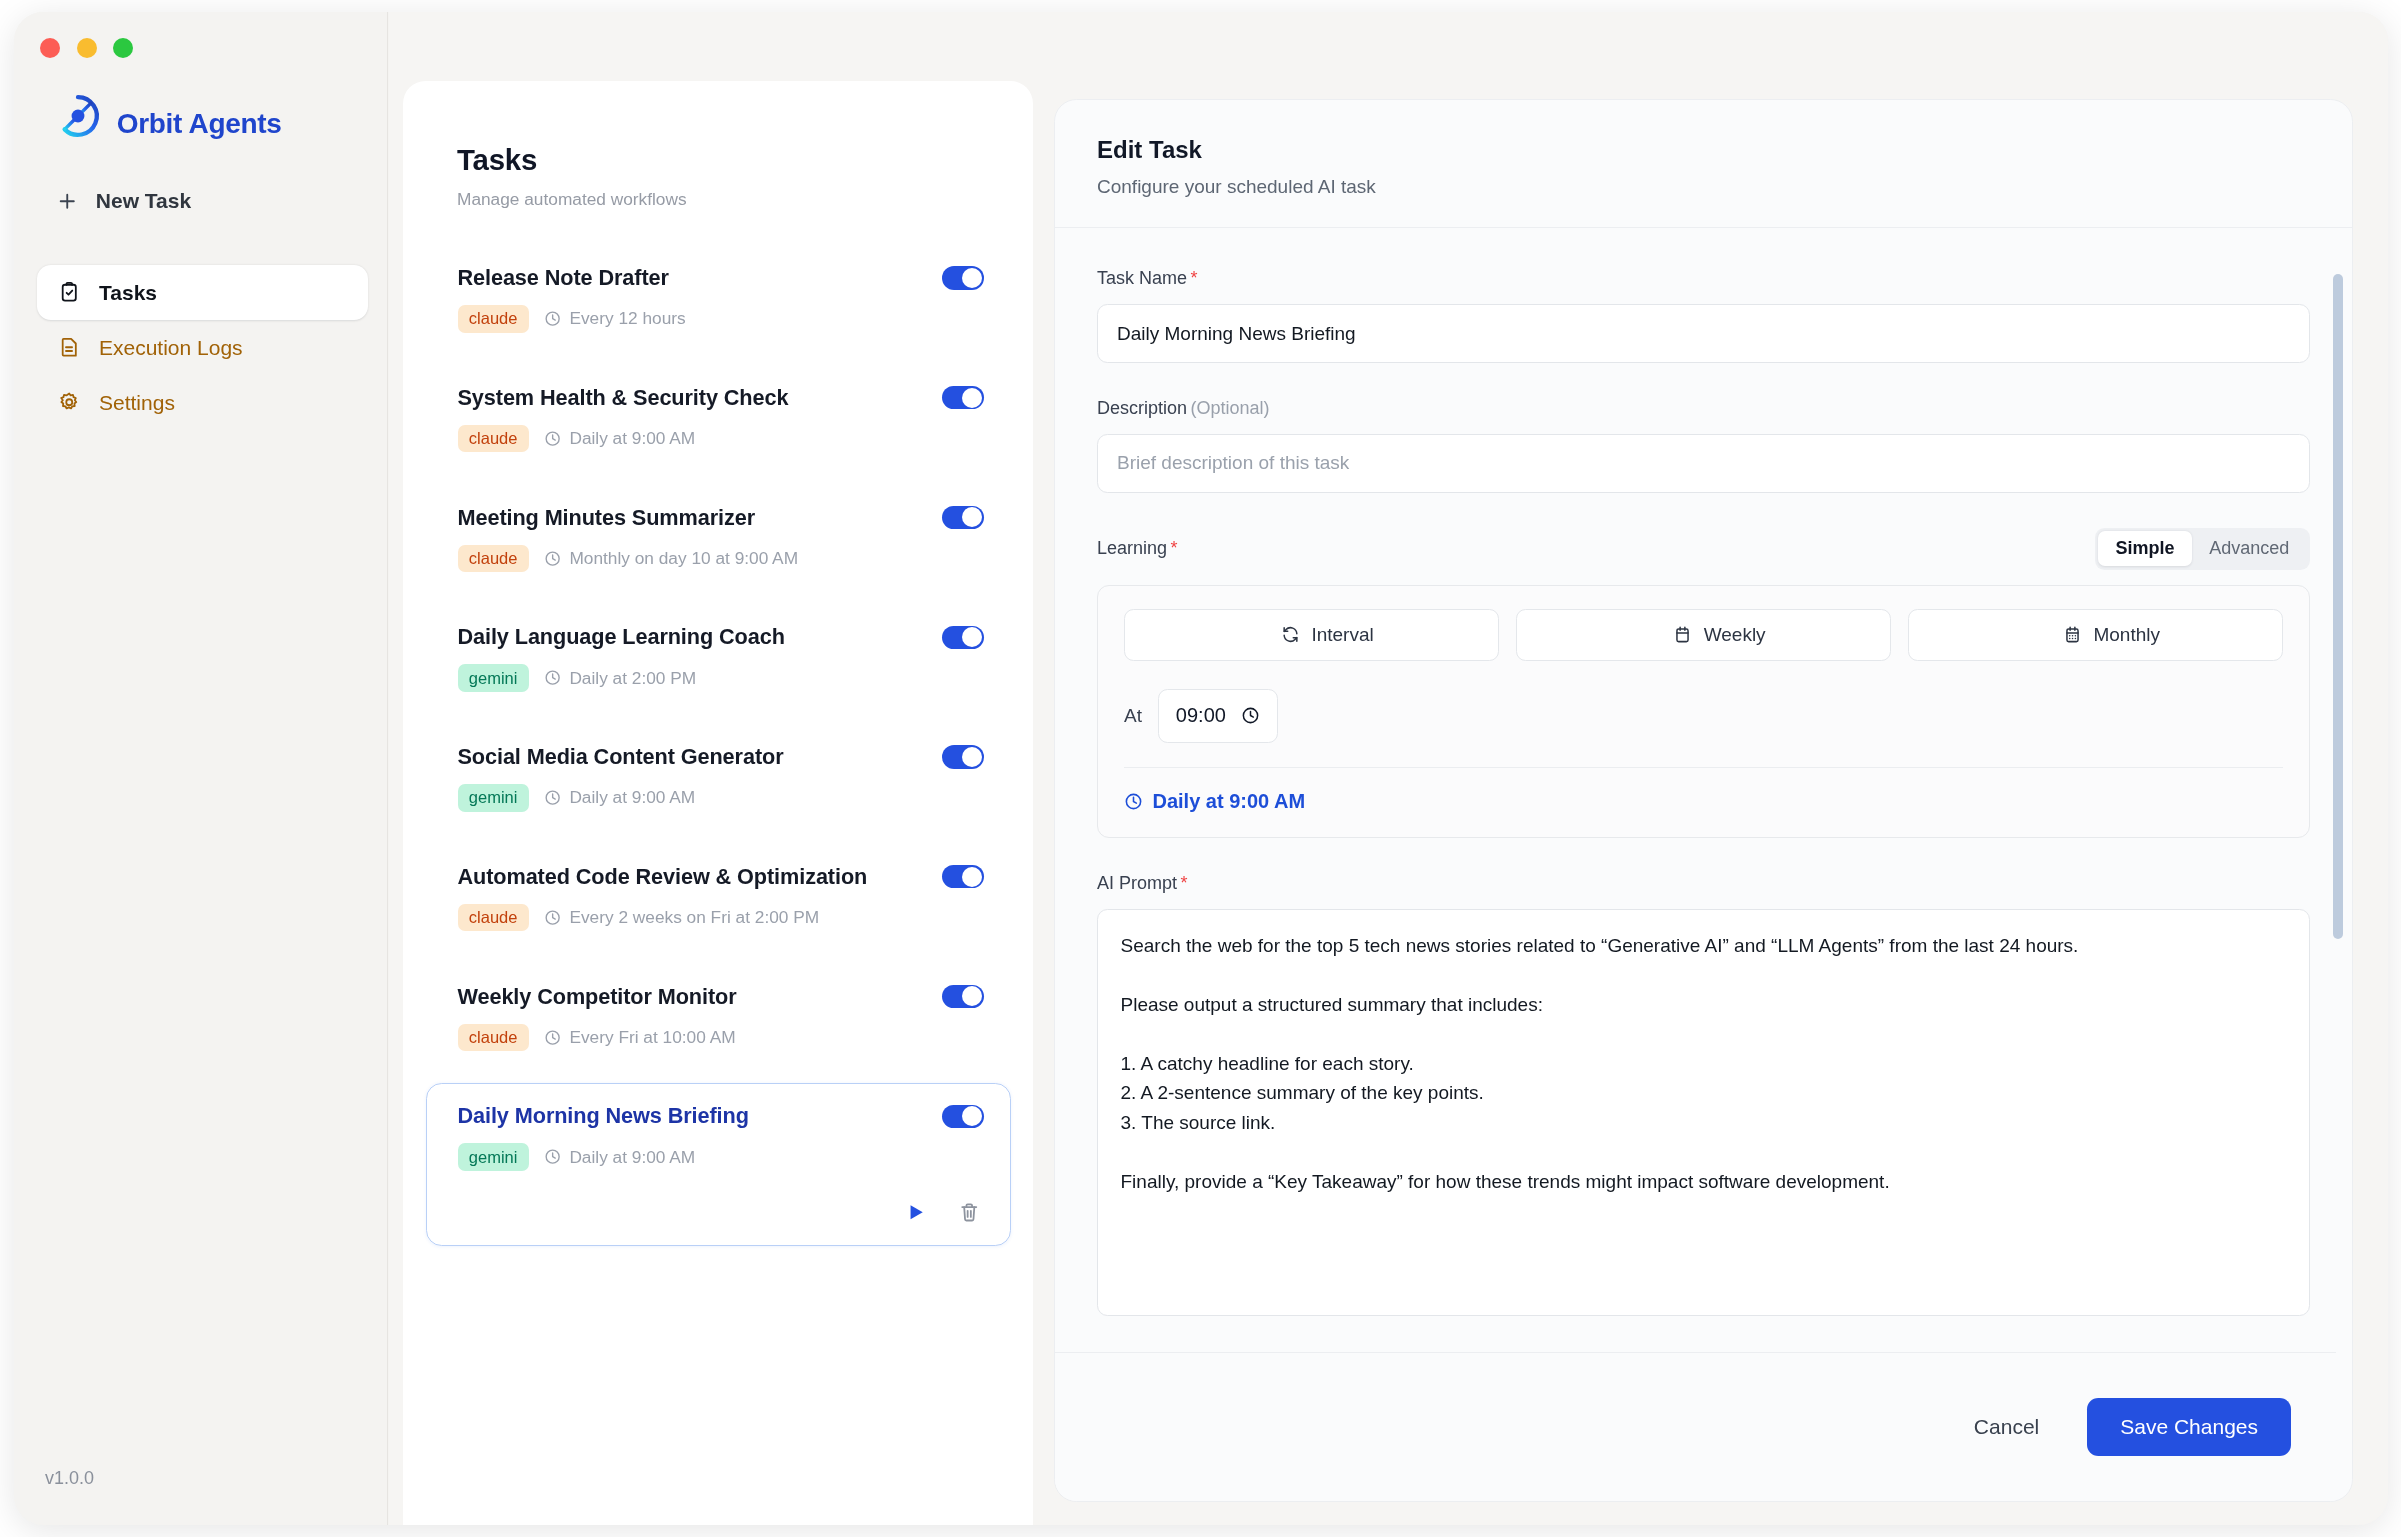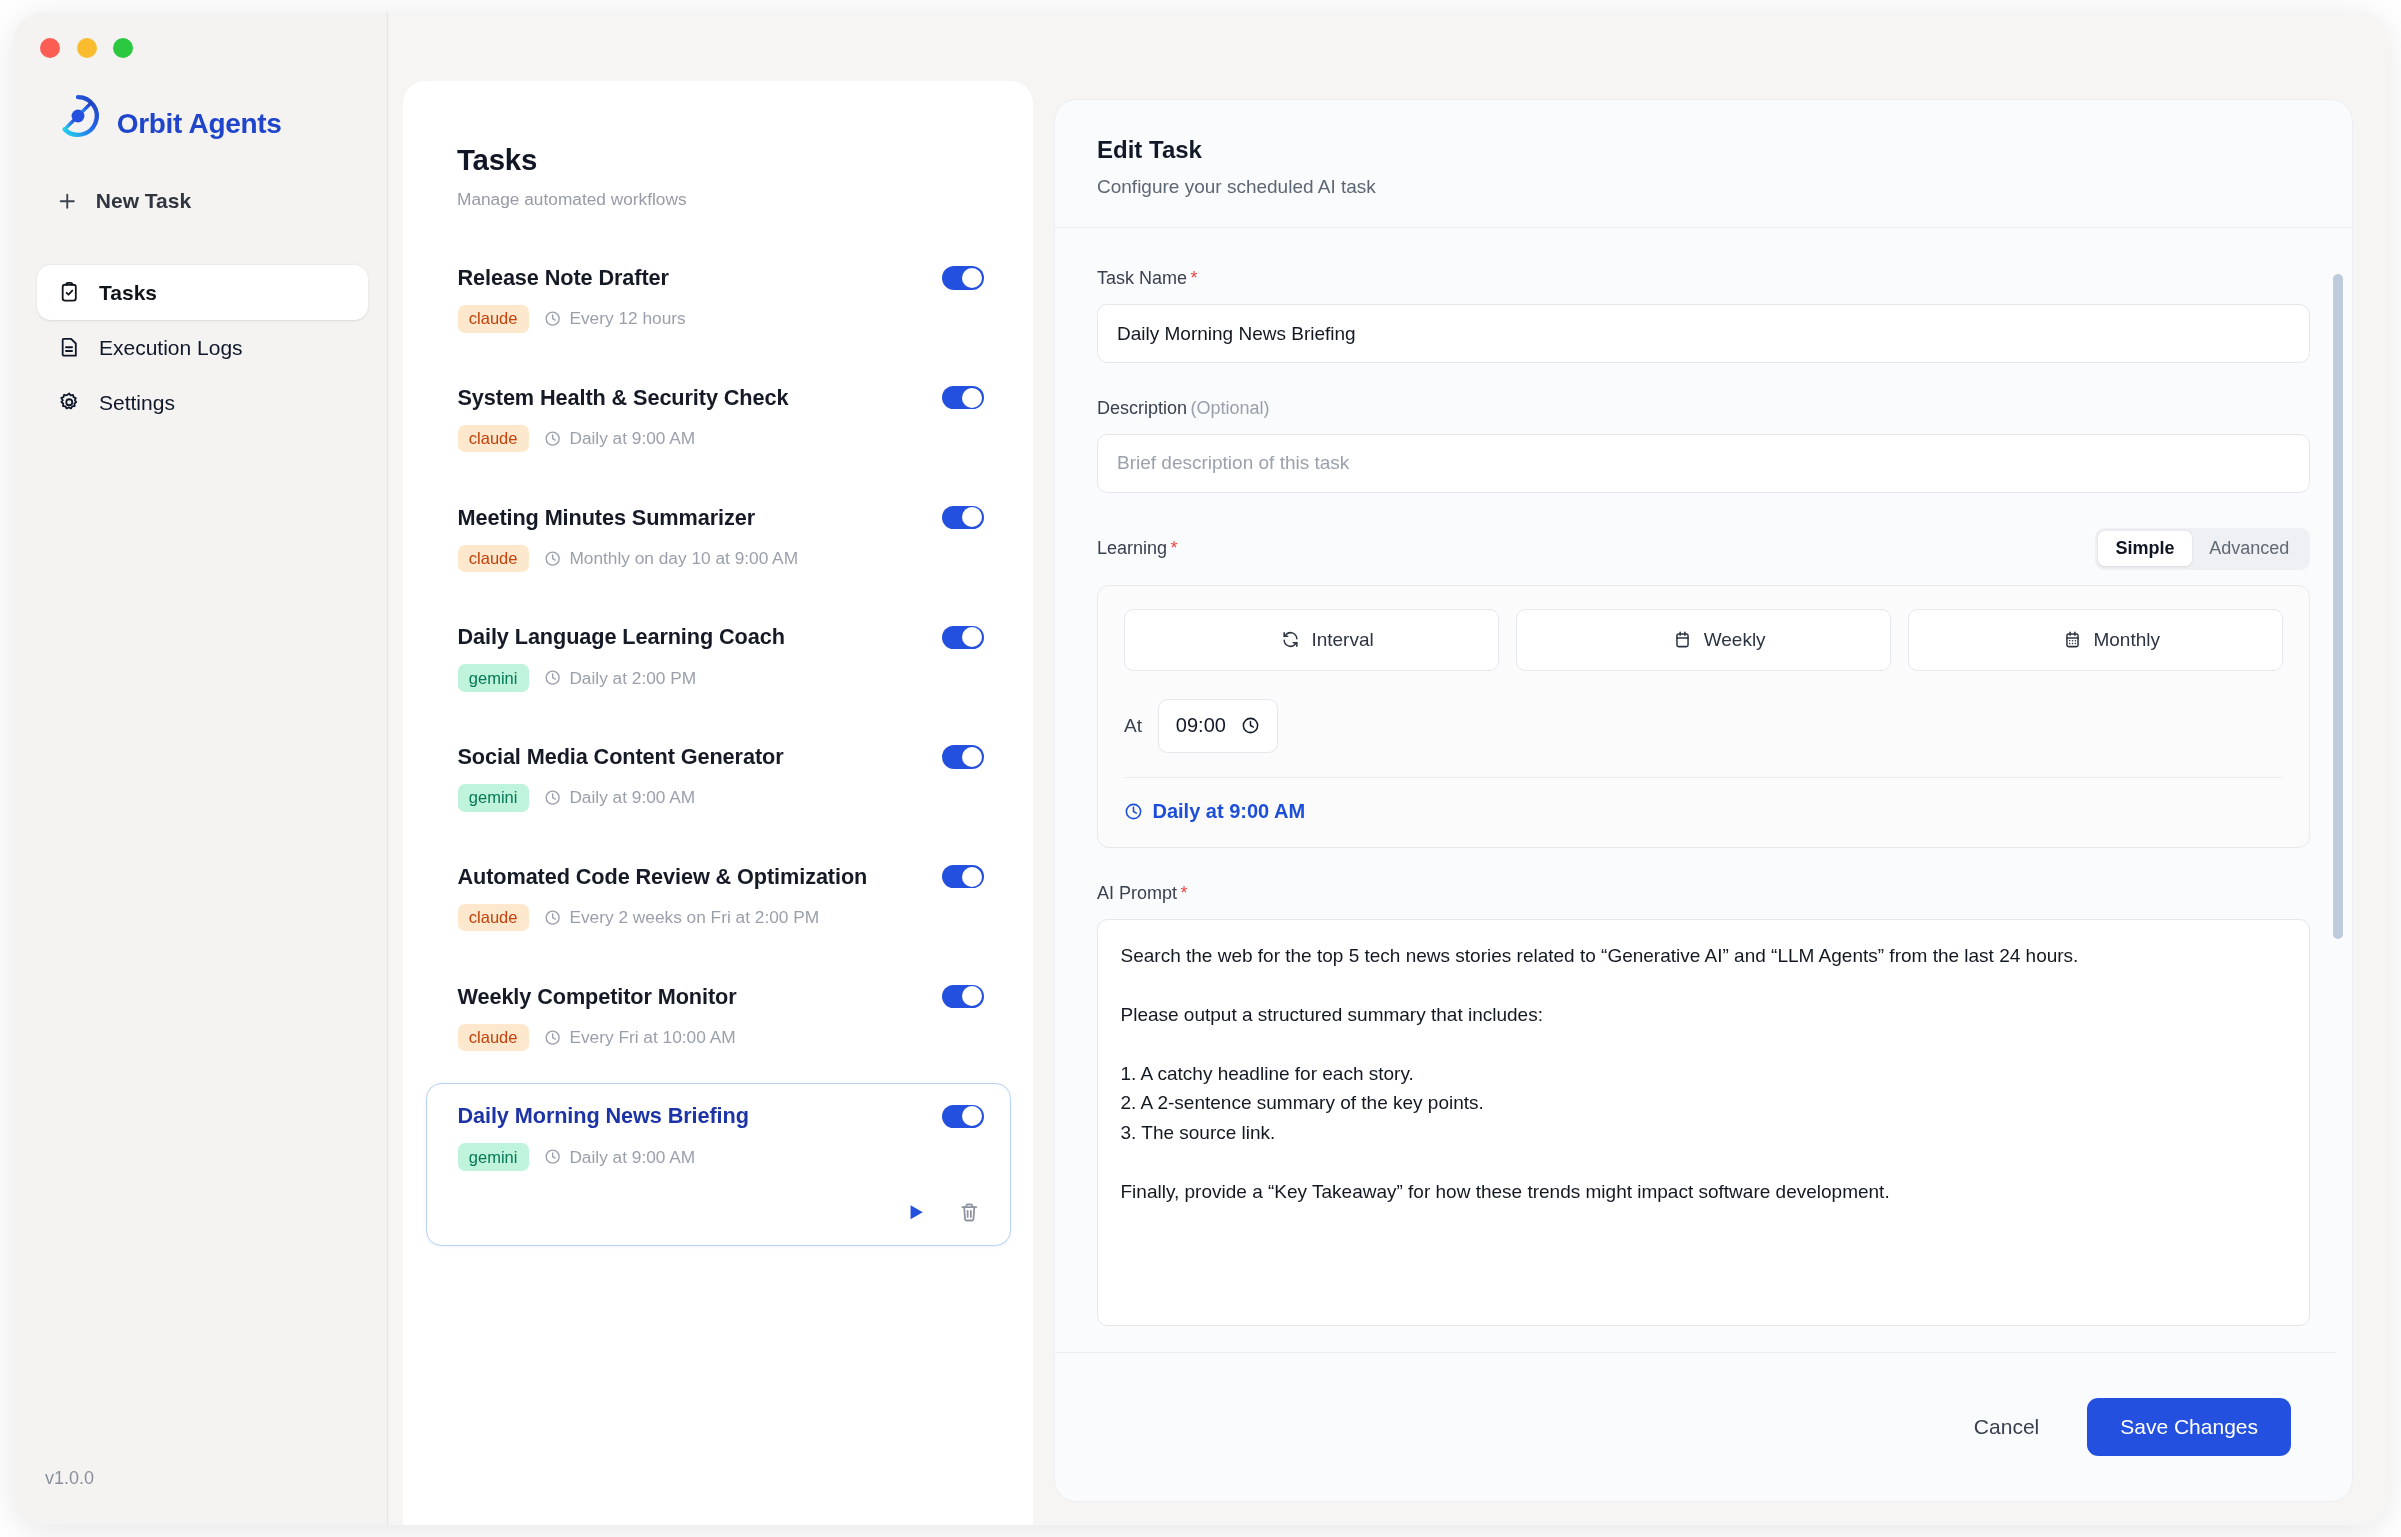--- a/index.html
+++ b/index.html
@@ -54,21 +54,21 @@
     cursor: pointer;
   }
   .new-task .plus { width: 22.5px; height: 22.5px; color: #3b4350; }
   .new-task span { font-size: 21px; color: #30363f; font-weight: 700; }
 
   .nav { position: absolute; left: 22.5px; top: 253px; width: 331px; }
   .nav-item {
     display: flex; align-items: center; gap: 19px;
     height: 55px; padding: 0 21px;
     border-radius: 14px; cursor: pointer;
-    color: #0f172a; font-size: 21px;
+    color: #a16207; font-size: 21px;
   }
   .nav-item.active {
     background: #ffffff;
     box-shadow: 0 0.9px 2.6px rgba(16,24,40,0.08), 0 0.9px 1.7px rgba(16,24,40,0.04);
     color: #10141b; font-weight: 600;
   }
   .nav-item svg { width: 22.5px; height: 22.5px; flex: none; }
 
   .version {
     position: absolute; left: 31px; bottom: 36px;
@@ -200,21 +200,21 @@
     background: #ffffff; color: #101523; font-weight: 600;
     box-shadow: 0 0.9px 2.6px rgba(16,24,40,0.10);
   }
 
   .sched-box {
     border: 0.9px solid #e7e9ec; border-radius: 12px;
     background: #fbfbfc; padding: 22.5px 26px 24px 26px;
   }
   .mode-row { display: flex; gap: 17.3px; }
   .mode-btn {
-    flex: 1; height: 62px; border-radius: 9.5px;
+    flex: 1; height: 52px; border-radius: 9.5px;
     border: 0.9px solid #e4e7eb; background: #ffffff;
     display: flex; align-items: center; justify-content: center; gap: 11.3px;
     font-size: 19px; color: #2c3442; cursor: pointer;
     font-family: "Liberation Sans", sans-serif;
     padding-left: 32px;
   }
   .mode-btn.active {
     background: #cfe0fd; border-color: #9dc0fb; color: #1d4ed8; font-weight: 500;
   }
   .mode-btn svg { width: 19px; height: 19px; flex: none; }

